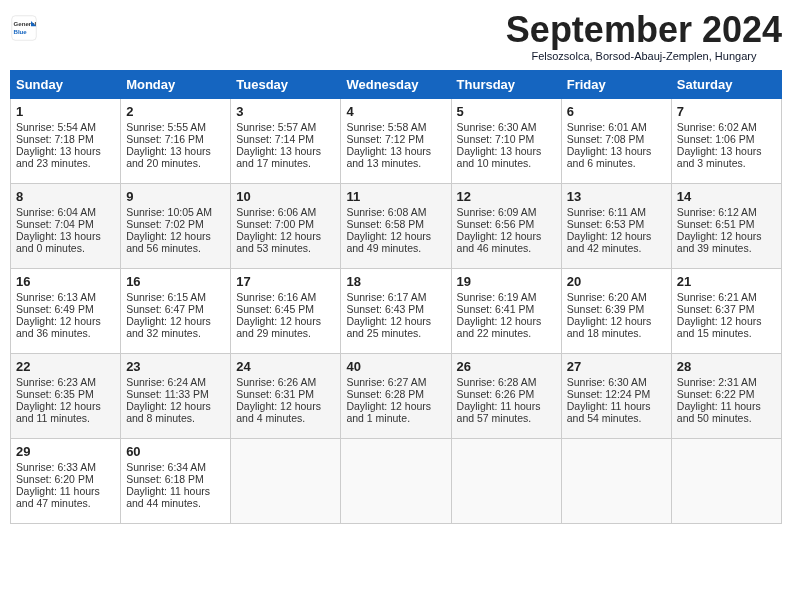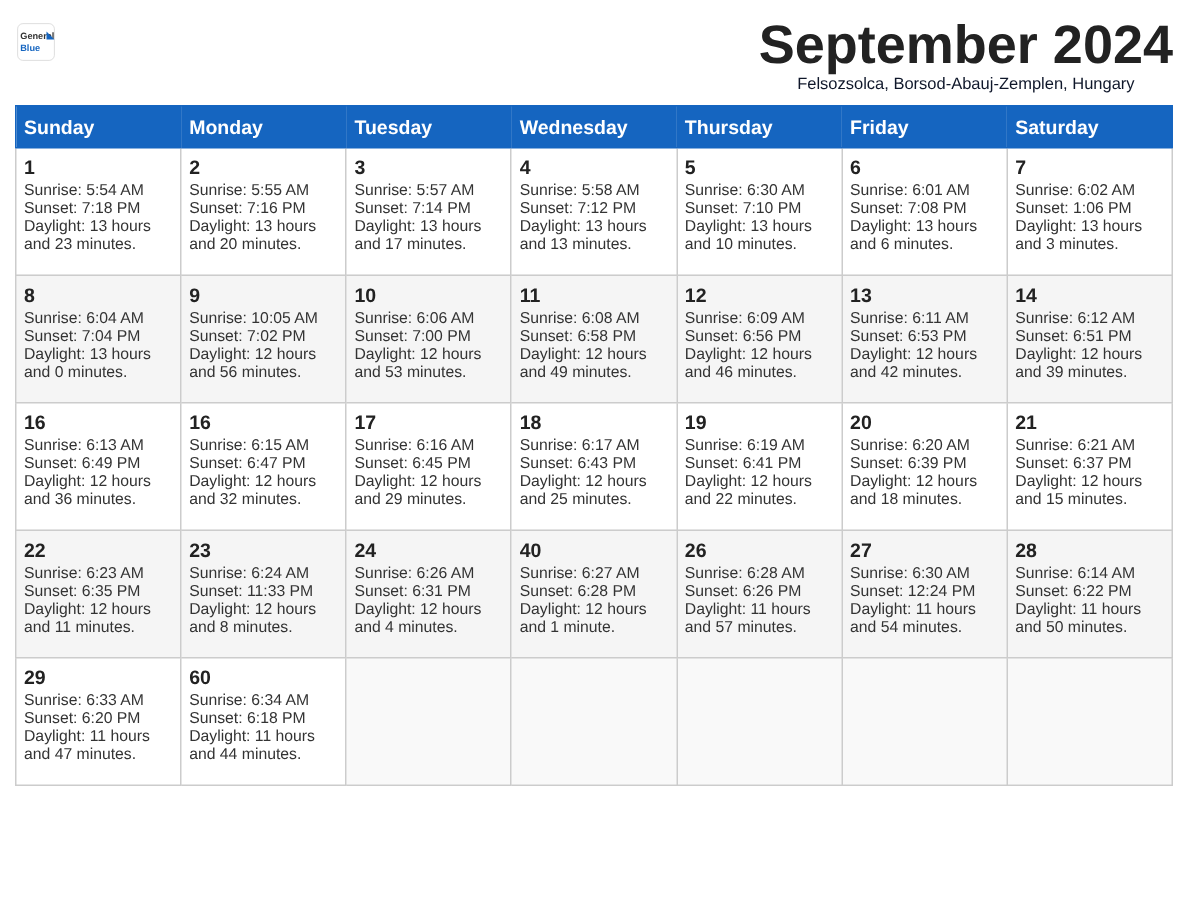--- a/index.html
+++ b/index.html
@@ -305,21 +305,21 @@
         </td>
         <td>
           <span class="day-num">27</span>
           <div>Sunrise: 6:30 AM</div>
           <div>Sunset: 12:24 PM</div>
           <div>Daylight: 11 hours</div>
           <div>and 54 minutes.</div>
         </td>
         <td>
           <span class="day-num">28</span>
-          <div>Sunrise: 6:14 AM</div>
+          <div>Sunrise: 2:31 AM</div>
           <div>Sunset: 6:22 PM</div>
           <div>Daylight: 11 hours</div>
           <div>and 50 minutes.</div>
         </td>
       </tr>
       <tr>
         <td>
           <span class="day-num">29</span>
           <div>Sunrise: 6:33 AM</div>
           <div>Sunset: 6:20 PM</div>

